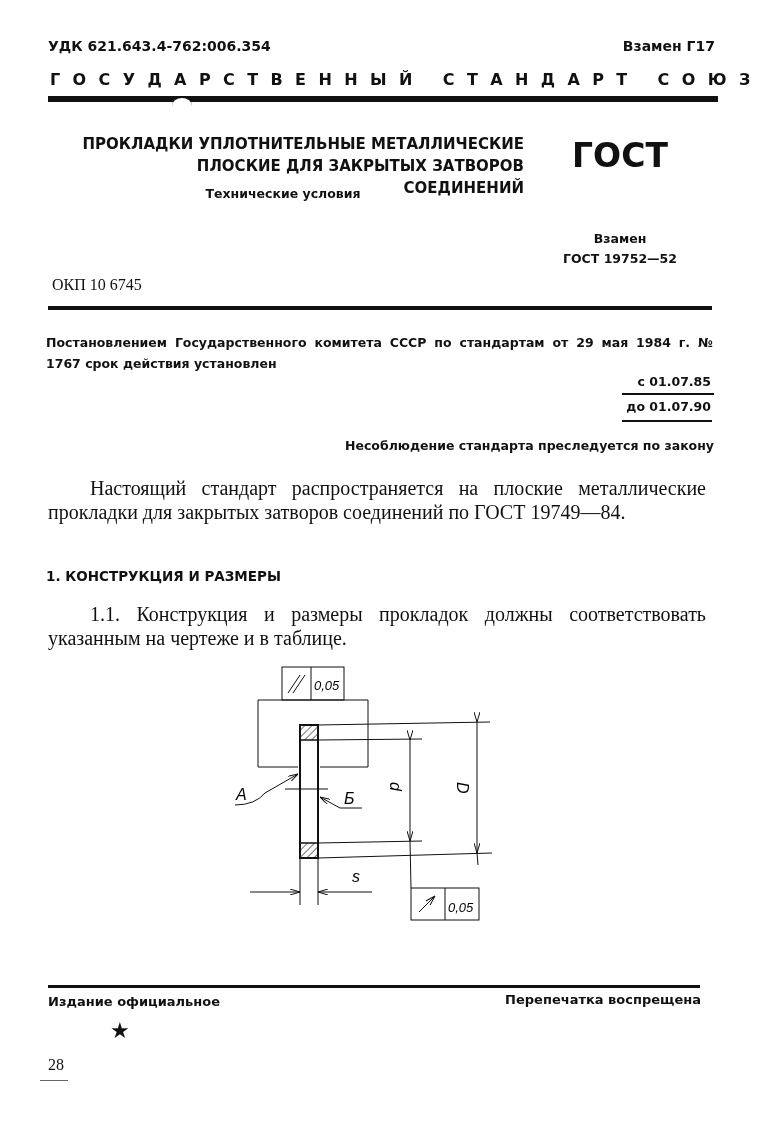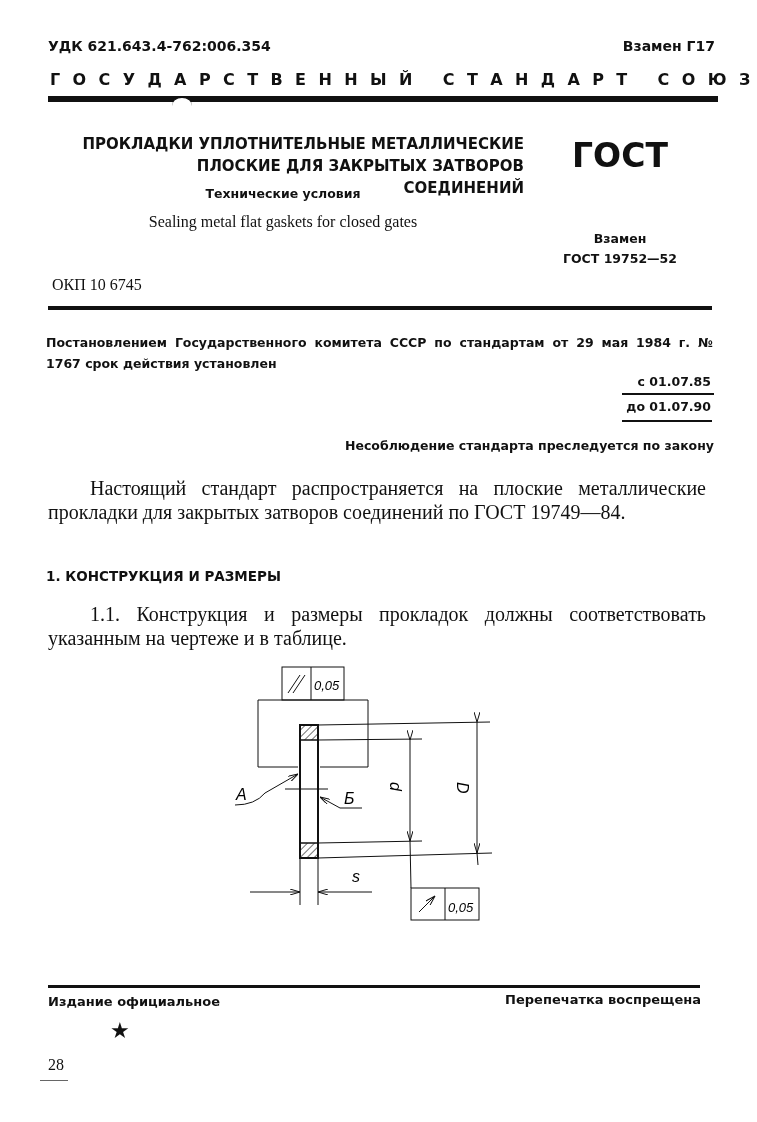--- a/index.html
+++ b/index.html
@@ -44,21 +44,20 @@
 <div class="abs sans-b state">ГОСУДАРСТВЕННЫЙ СТАНДАРТ СОЮЗА ССР</div>
 <div class="abs rule1"></div>
 <div class="abs rule1dot"></div>
 
 <div class="abs sans-b title">
   <div>ПРОКЛАДКИ УПЛОТНИТЕЛЬНЫЕ МЕТАЛЛИЧЕСКИЕ</div>
   <div>ПЛОСКИЕ ДЛЯ ЗАКРЫТЫХ ЗАТВОРОВ СОЕДИНЕНИЙ</div>
 </div>
 <div class="abs sans-b subtitle">Технические условия</div>
 <div class="abs serif eng">
-  <div>Sealing metal flat gaskets for closed gates</div>
 </div>
 <div class="abs serif okp">ОКП 10 6745</div>
 
 <div class="abs sans-b gost">
   <div>ГОСТ</div>
 </div>
 <div class="abs sans-b zam">
   <div>Взамен</div>
   <div>ГОСТ 19752—52</div>
 </div>

